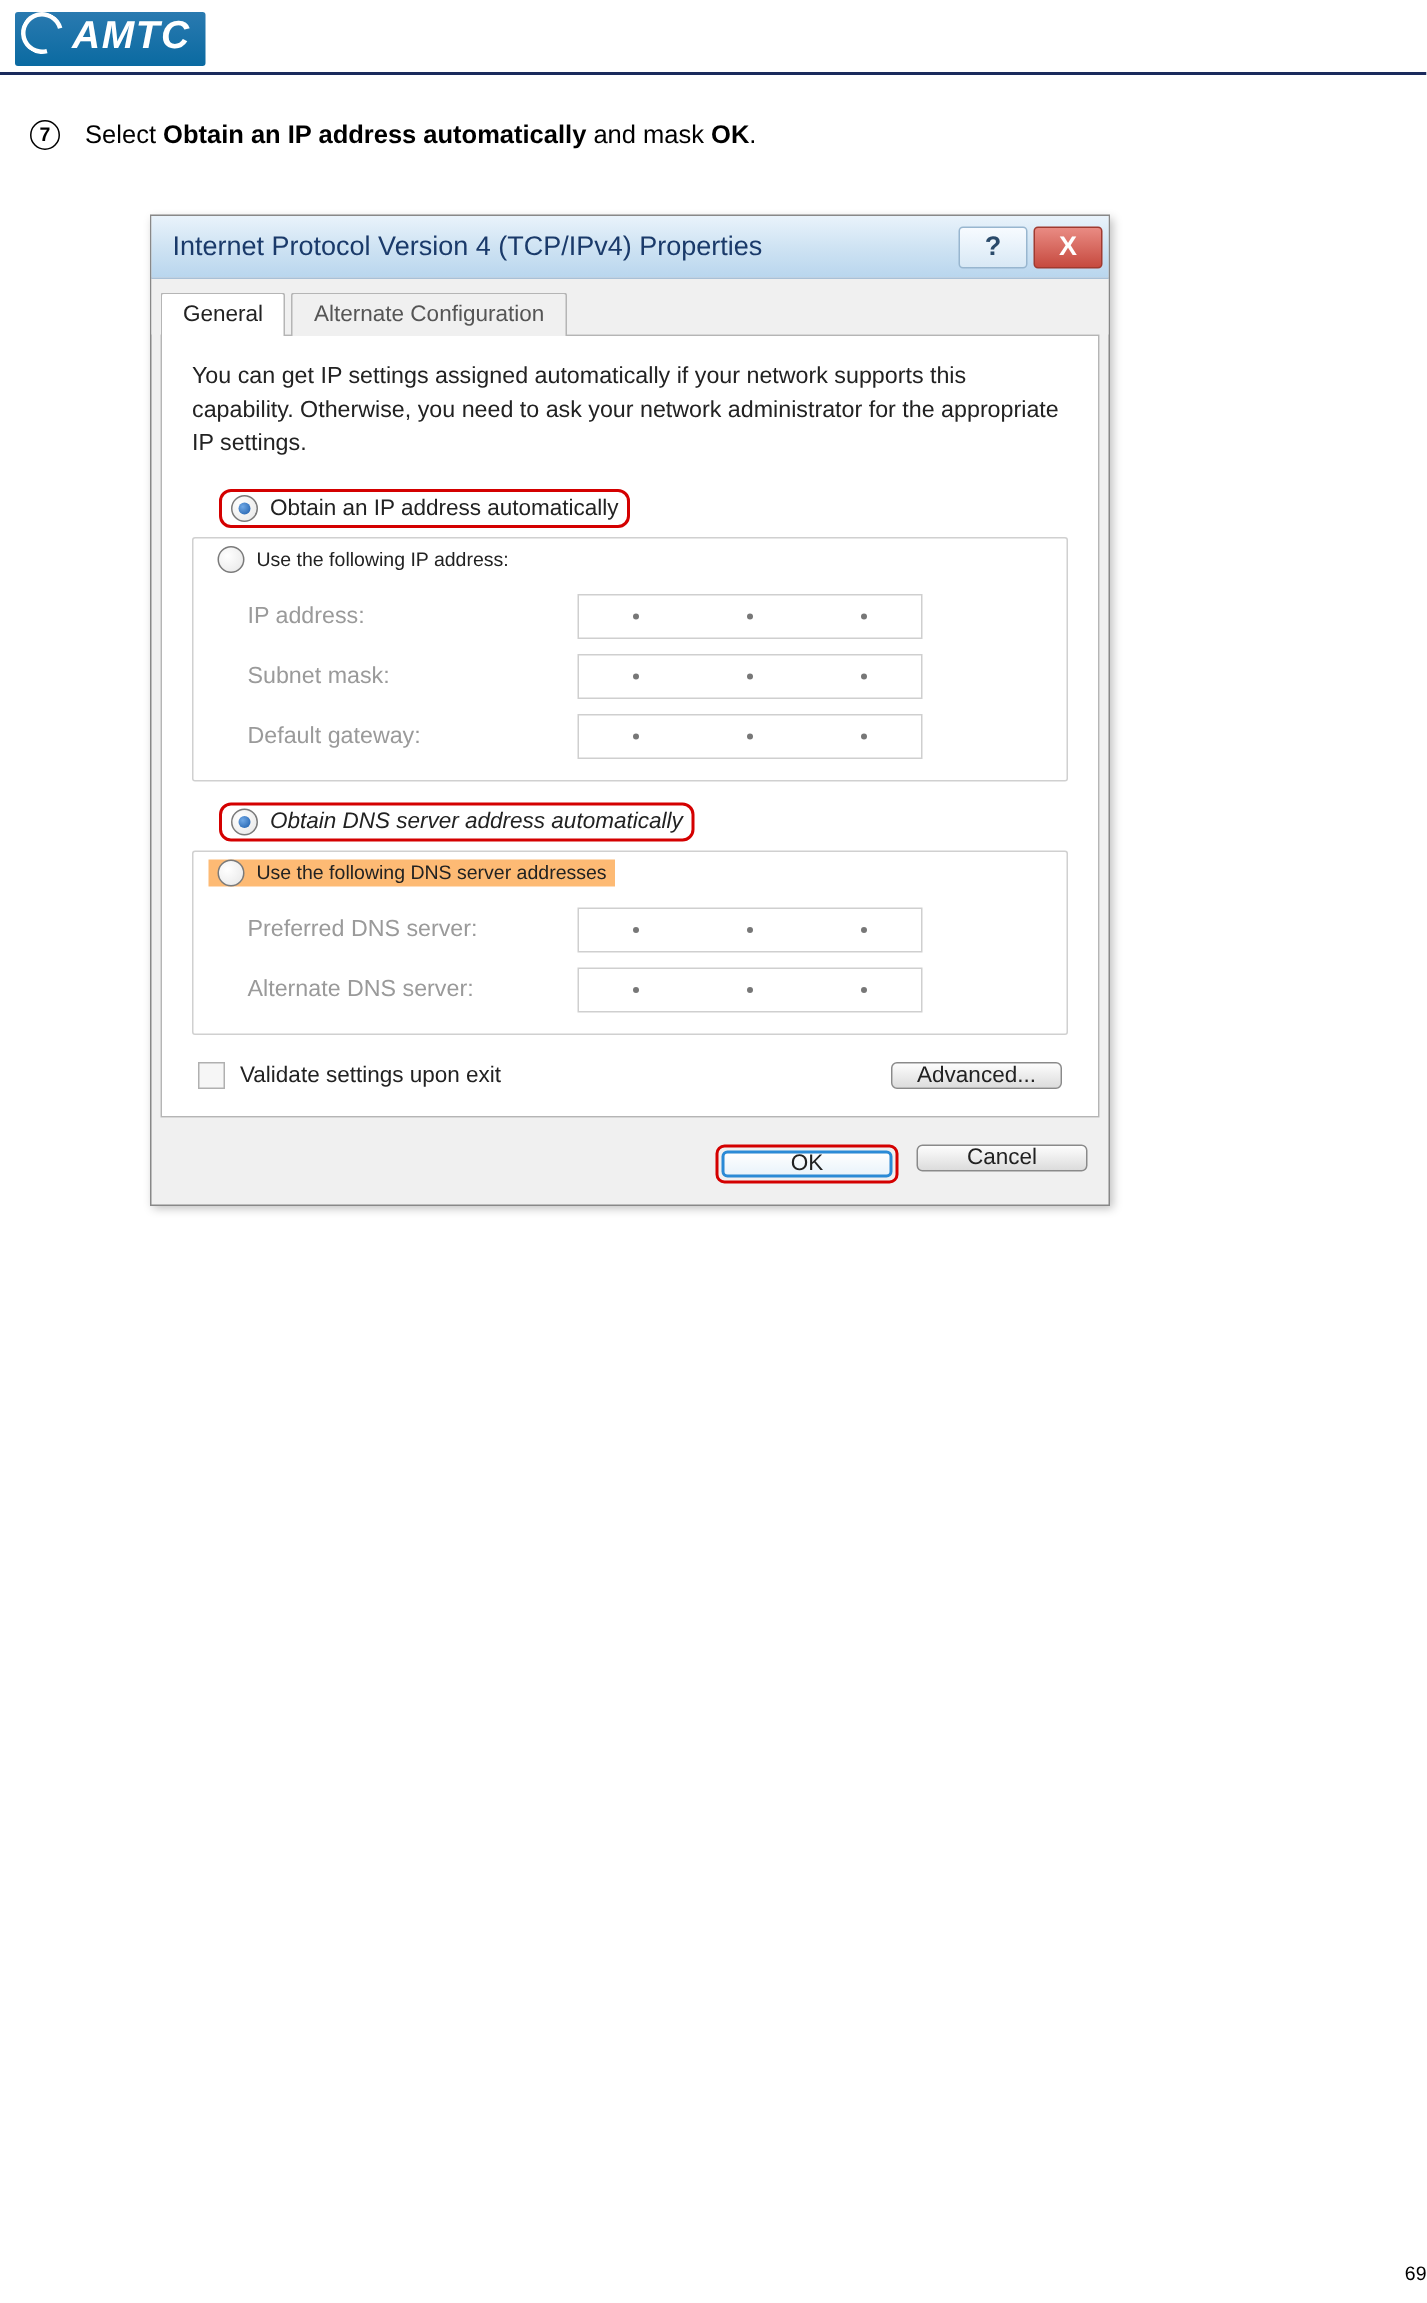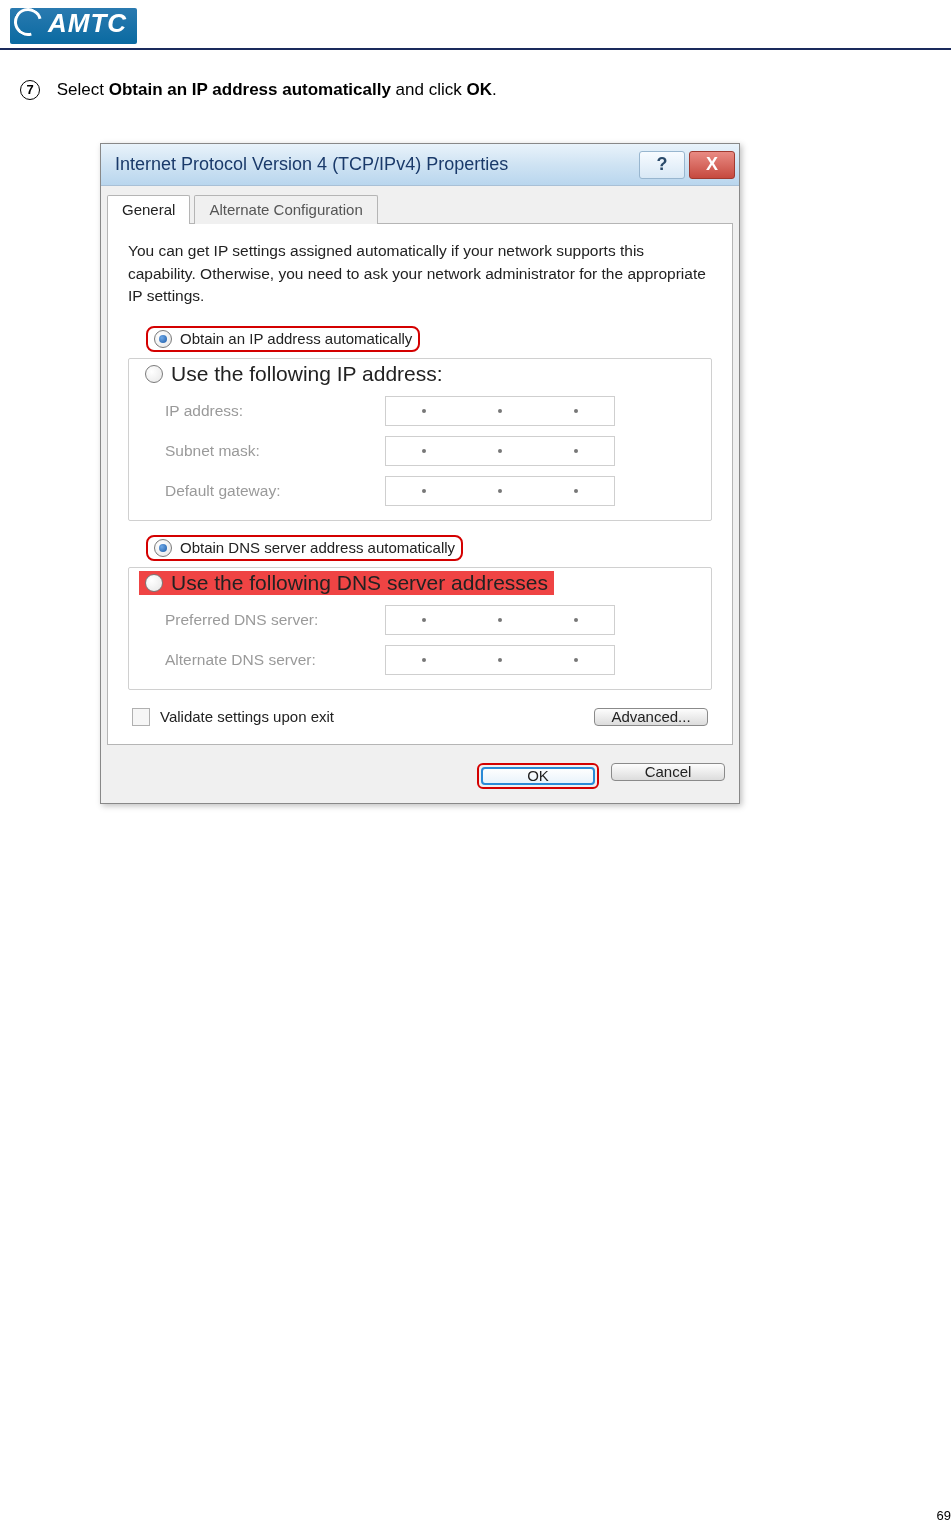--- a/index.html
+++ b/index.html
@@ -134,21 +134,21 @@
     border-radius: 2px;
     padding: 10px 14px 14px 14px;
     margin-bottom: 14px;
     position: relative;
   }
   .radio-row {
     display:flex;
     align-items:center;
     gap:8px;
     padding: 4px 0;
-    font-size: 21px;
+    font-size: 13px;
   }
   .radio {
     width: 18px; height: 18px;
     border: 1px solid #7a7a7a;
     border-radius: 50%;
     background: radial-gradient(circle at 35% 35%, #fff, #e6e6e6);
     display:flex; align-items:center; justify-content:center;
     flex-shrink:0;
   }
   .radio.checked::after {
@@ -243,21 +243,21 @@
 
 <div class="page-header">
   <span class="logo">
     <span class="logo-swirl"></span>
     <span>AMTC</span>
   </span>
 </div>
 
 <div class="instruction">
   <span class="circled">7</span>
-  <span>Select </span><b>Obtain an IP address automatically</b><span> and click </span><b>OK</b><span>.</span>
+  <span>Select </span><b>Obtain an IP address automatically</b><span> and mask </span><b>OK</b><span>.</span>
 </div>
 
 <div class="dialog-wrap">
   <div class="dialog">
 
     <div class="titlebar">
       <span>Internet Protocol Version 4 (TCP/IPv4) Properties</span>
       <div class="win-buttons">
         <div class="win-btn">
             <span>?</span>
@@ -303,28 +303,28 @@
             </div>
           <div class="field-label">Default gateway:</div>
           <div class="ip-input">
               <span></span>
               <span></span>
               <span></span>
             </div>
         </div>
       </div>
 
-      <div style="margin-left:18px; margin-bottom:0;">
+      <div style="margin-left:18px; margin-bottom:0;font-style:italic;">
         <span class="red-outline">
           <span class="radio checked"></span>
           <span>Obtain DNS server address automatically</span>
         </span>
       </div>
       <div class="fieldset" style="margin-top:6px;">
-        <div class="radio-row" style="margin-top:-22px; margin-left:-4px; background:#ef4444; display:inline-flex; padding:0 6px;">
+        <div class="radio-row" style="margin-top:-22px; margin-left:-4px; background:#fdba74; display:inline-flex; padding:0 6px;">
           <span class="radio"></span>
           <span>Use the following DNS server addresses</span>
         </div>
         <div class="field-grid">
           <div class="field-label">Preferred DNS server:</div>
           <div class="ip-input">
               <span></span>
               <span></span>
               <span></span>
             </div>

